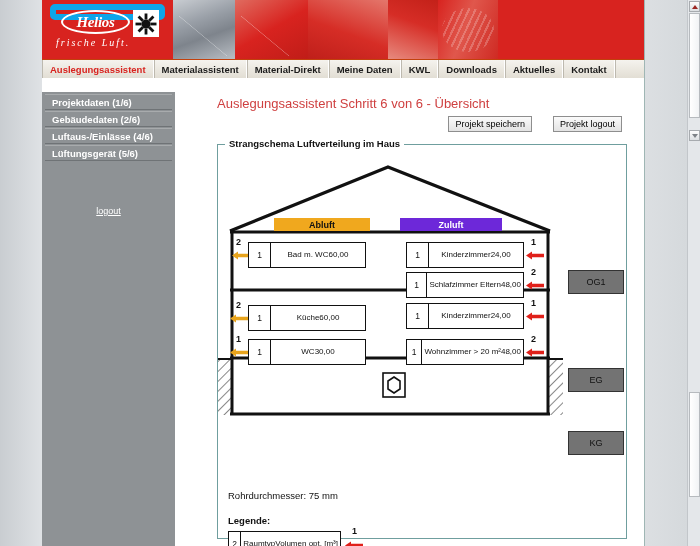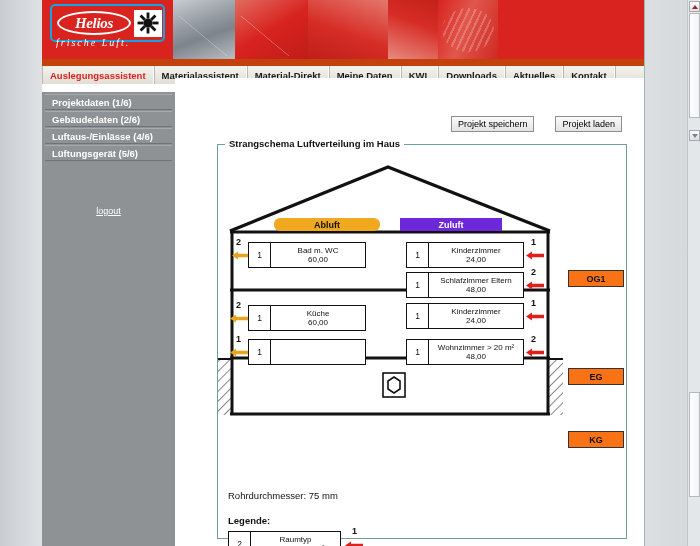--- a/index.html
+++ b/index.html
@@ -35,24 +35,24 @@
   }
   .banner-strip {
     position: absolute; left: 0; top: 0; height: 59px; width: 602px;
     display: flex;
   }
   .logo-box {
     width: 131px; height: 59px; background: #d8231f; position: relative;
     flex: 0 0 131px;
   }
   .logo-plate {
-    position: absolute; left: 8px; top: 4px; width: 115px; height: 38px;
-    border: 2px solid #0ea5e9; border-radius: 5px;
+    position: absolute; left: 8px; top: 4px; width: 115px; height: 16px;
+    border: 6px solid #0ea5e9; border-radius: 5px;
     background: #d8231f;
-    display: flex; align-items: center;
+    display: flex; 
   }
   .logo-oval {
     margin-left: 5px;
     width: 74px; height: 24px; border-radius: 50%;
     border: 2px solid #ffffff;
     display: flex; align-items: center; justify-content: center;
   }
   .logo-oval span {
     color: #ffffff; font-weight: bold; font-style: italic;
     font-size: 15px; letter-spacing: -0.3px;
@@ -95,21 +95,21 @@
   .kwl-line1 .thin { font-weight: normal; }
   .kwl-line2 {
     position: absolute; right: 8px; top: 33px;
     color: #ffffff; font-size: 12.5px; letter-spacing: 0.2px; white-space: nowrap;
   }
 
   
   .mainnav {
     position: absolute; left: 0; top: 59px; width: 602px; height: 19px;
     background: #737373;
-    border-top: 7px solid #c2410c;
+    border-top: 1px solid #c2410c;
     display: flex; align-items: stretch;
   }
   .navtab {
     display: flex; align-items: center; justify-content: center;
     padding: 0 7px; height: 18px;
     font-size: 9.5px; font-weight: bold; color: #1b1b1b;
     background: linear-gradient(to bottom,#f5f3ee,#e2ded4);
     border-right: 1px solid #ffffff;
     border-left: 1px solid #bdb9af;
     cursor: pointer; white-space: nowrap;
@@ -170,48 +170,48 @@
 
   
   .house { position: absolute; left: 0; top: 8px; width: 410px; height: 330px; }
   .house svg { position: absolute; left: 0; top: 0; }
 
   .barlabel {
     position: absolute; height: 13px; display: flex;
     align-items: center; justify-content: center;
     font-size: 9px; font-weight: bold; color: #111;
   }
-  .bar-abluft { left: 56px; top: 65px; width: 106px; background: #f0a81e; border-radius: 6px; }
+  .bar-abluft { left: 56px; top: 65px; width: 96px; background: #f0a81e; }
   .bar-zuluft { left: 182px; top: 65px; width: 102px; background: #6d28d9; color:#fff; }
 
   .roombox {
     position: absolute; display: flex; align-items: stretch;
     border: 1.5px solid #111; background: #ffffff; height: 26px;
   }
   .roombox .num {
     width: 22px; display: flex; align-items: center; justify-content: center;
     border-right: 1.5px solid #111; font-size: 8.5px; color: #111;
   }
   .roombox .txt {
-    flex: 1 1 auto; display: flex; flex-direction: column;
+    flex: 1 1 auto; display: flex; flex-direction: row;
     align-items: center; justify-content: center;
     font-size: 8px; color: #111; line-height: 1.15; padding: 0 2px;
     white-space: nowrap;
   }
   .qty {
     position: absolute; font-size: 9px; font-weight: bold; color: #111;
   }
   .arrow { position: absolute; height: 9px; }
   .arrow svg { display: block; }
 
   .floorlabel {
-    position: absolute; width: 56px; height: 17px;
-    border: 1.5px solid #333; background: #f97316;
+    position: absolute; width: 56px; height: 24px;
+    border: 1.5px solid #333; background: #737373;
     display: flex; align-items: center; justify-content: center;
-    font-size: 9px; font-weight: bold; color: #111;
+    font-size: 9px; font-weight: normal; color: #111;
   }
 
   .pipe-text {
     position: absolute; left: 10px; top: 345px;
     font-size: 9.5px; color: #111; white-space: nowrap;
   }
   .legende-text {
     position: absolute; left: 10px; top: 370px;
     font-size: 9.5px; font-weight: bold; color: #111;
   }
@@ -319,24 +319,25 @@
       <div class="side-item">Luftaus-/Einlässe (4/6)</div>
       <div class="side-item">Lüftungsgerät (5/6)</div>
       <div class="side-spacer"></div>
       <div class="logout-wrap">
         <span class="logout">logout</span>
       </div>
     </div>
 
     <div class="content">
 
+      <div class="page-title">Auslegungsassistent Schritt 6 von 6 - Übersicht</div>
 
       <div class="btn-row">
         <div class="btn">Projekt speichern</div>
-        <div class="btn">Projekt laden</div>
+        <div class="btn">Projekt logout</div>
       </div>
 
       <div class="fieldset">
         <div class="legend-label">Strangschema Luftverteilung im Haus</div>
 
         <div class="house">
           <svg width="410" height="330" viewBox="0 0 410 330">
             <defs>
               <pattern id="hatch" width="7" height="7" patternUnits="userSpaceOnUse" patternTransform="rotate(45)">
                 <line x1="0" y1="0" x2="0" y2="7" stroke="#111" stroke-width="1"></line>
@@ -394,20 +395,24 @@
           </div>
           <div class="qty" style="left:18px; top:147px;">2</div>
           <div class="arrow" style="left:12px; top:161px;">
             <svg width="18" height="9" viewBox="0 0 18 9">
                 <polygon points="0,4.5 6,0.5 6,2.8 18,2.8 18,6.2 6,6.2 6,8.5" fill="#e8a41c"></polygon>
               </svg>
           </div>
 
           <div class="roombox" style="left:30px; top:186px; width:118px;">
             <div class="num">1</div>
+            <div class="txt">
+              <div>WC</div>
+              <div>30,00</div>
+            </div>
           </div>
           <div class="qty" style="left:18px; top:181px;">1</div>
           <div class="arrow" style="left:12px; top:195px;">
             <svg width="18" height="9" viewBox="0 0 18 9">
                 <polygon points="0,4.5 6,0.5 6,2.8 18,2.8 18,6.2 6,6.2 6,8.5" fill="#e8a41c"></polygon>
               </svg>
           </div>
 
           <div class="roombox" style="left:188px; top:89px; width:118px;">
             <div class="num">1</div>

